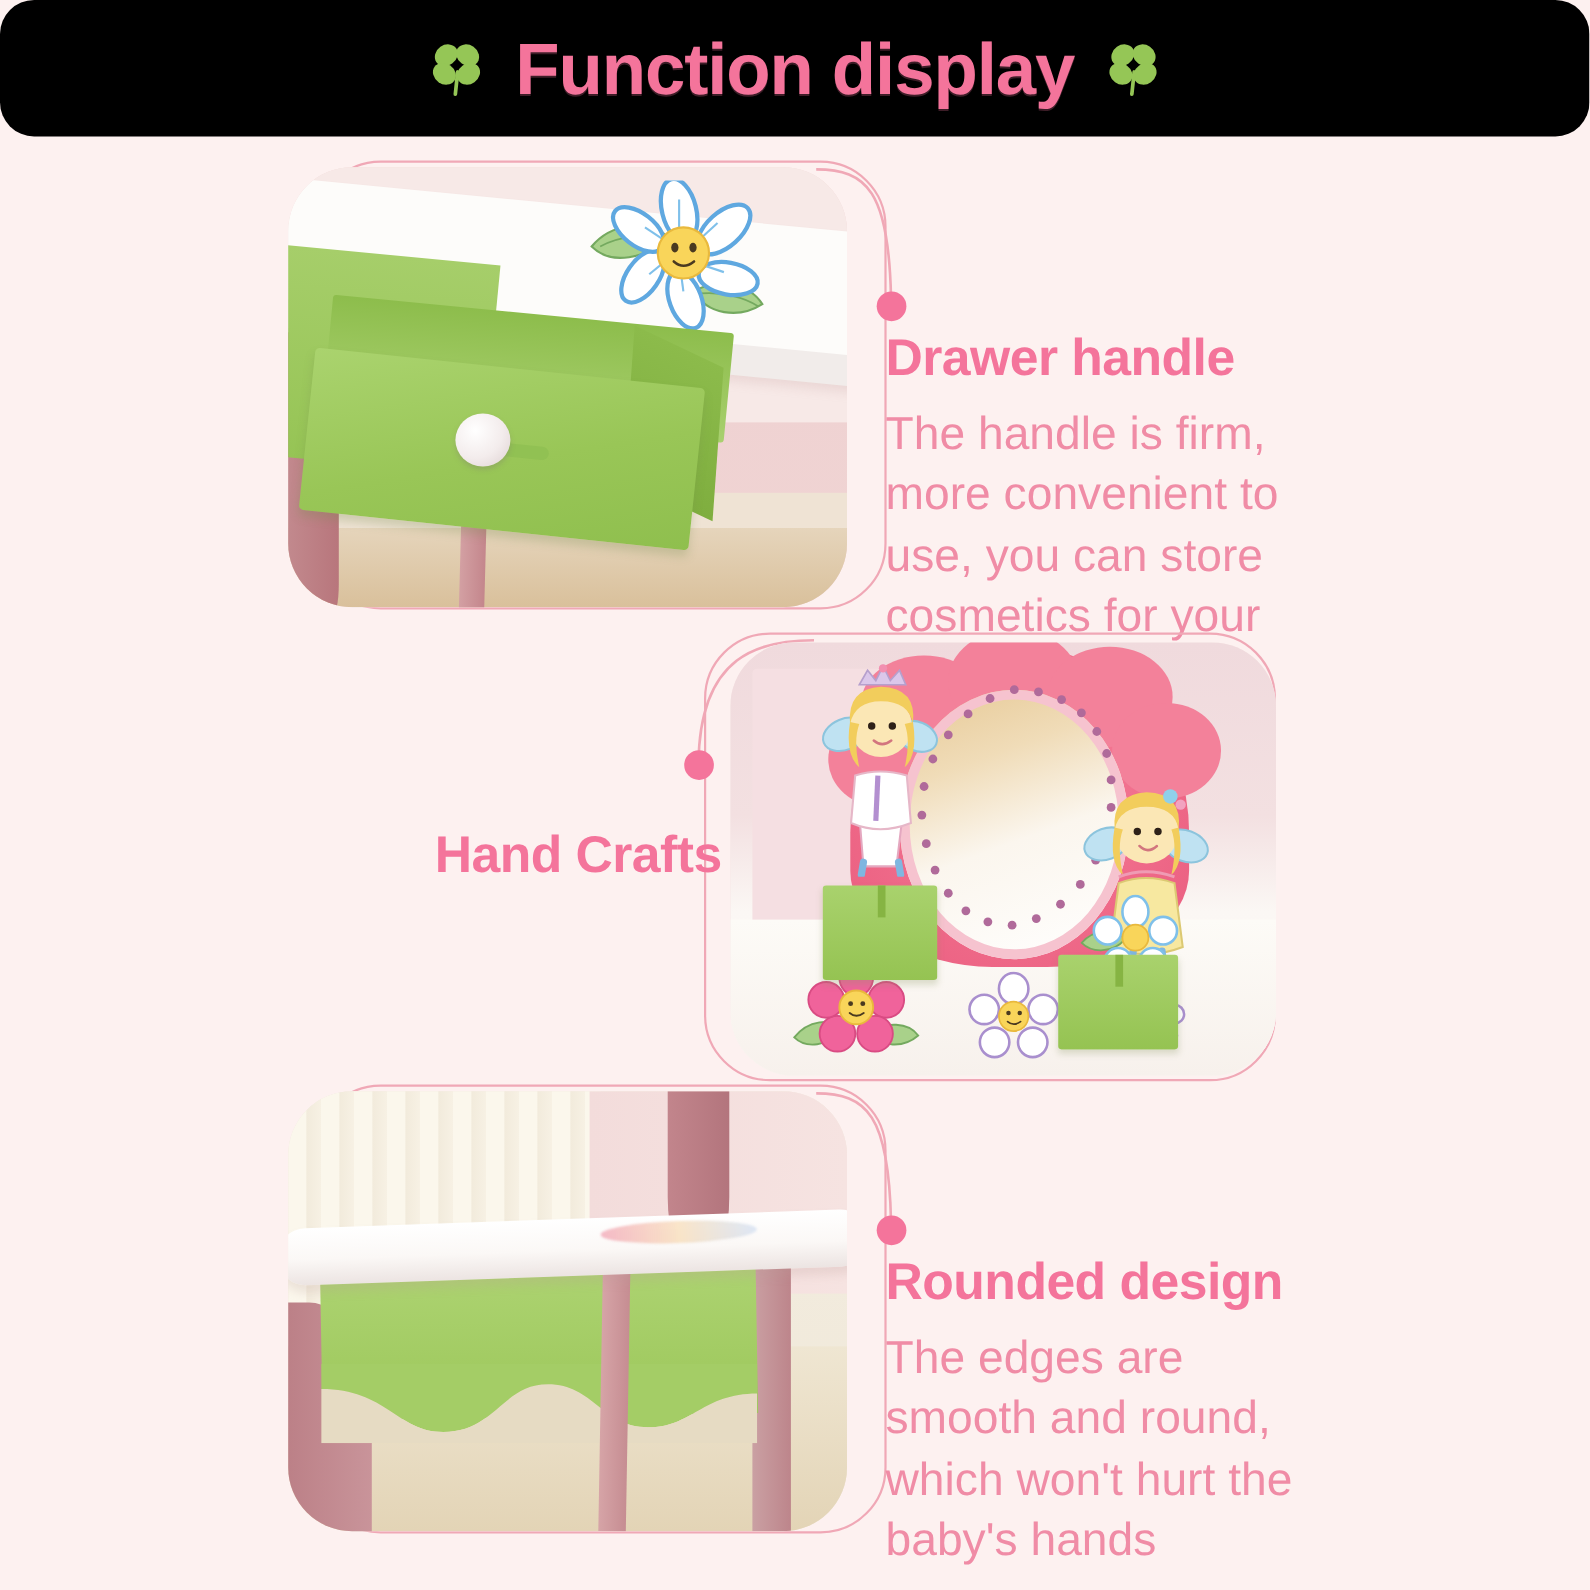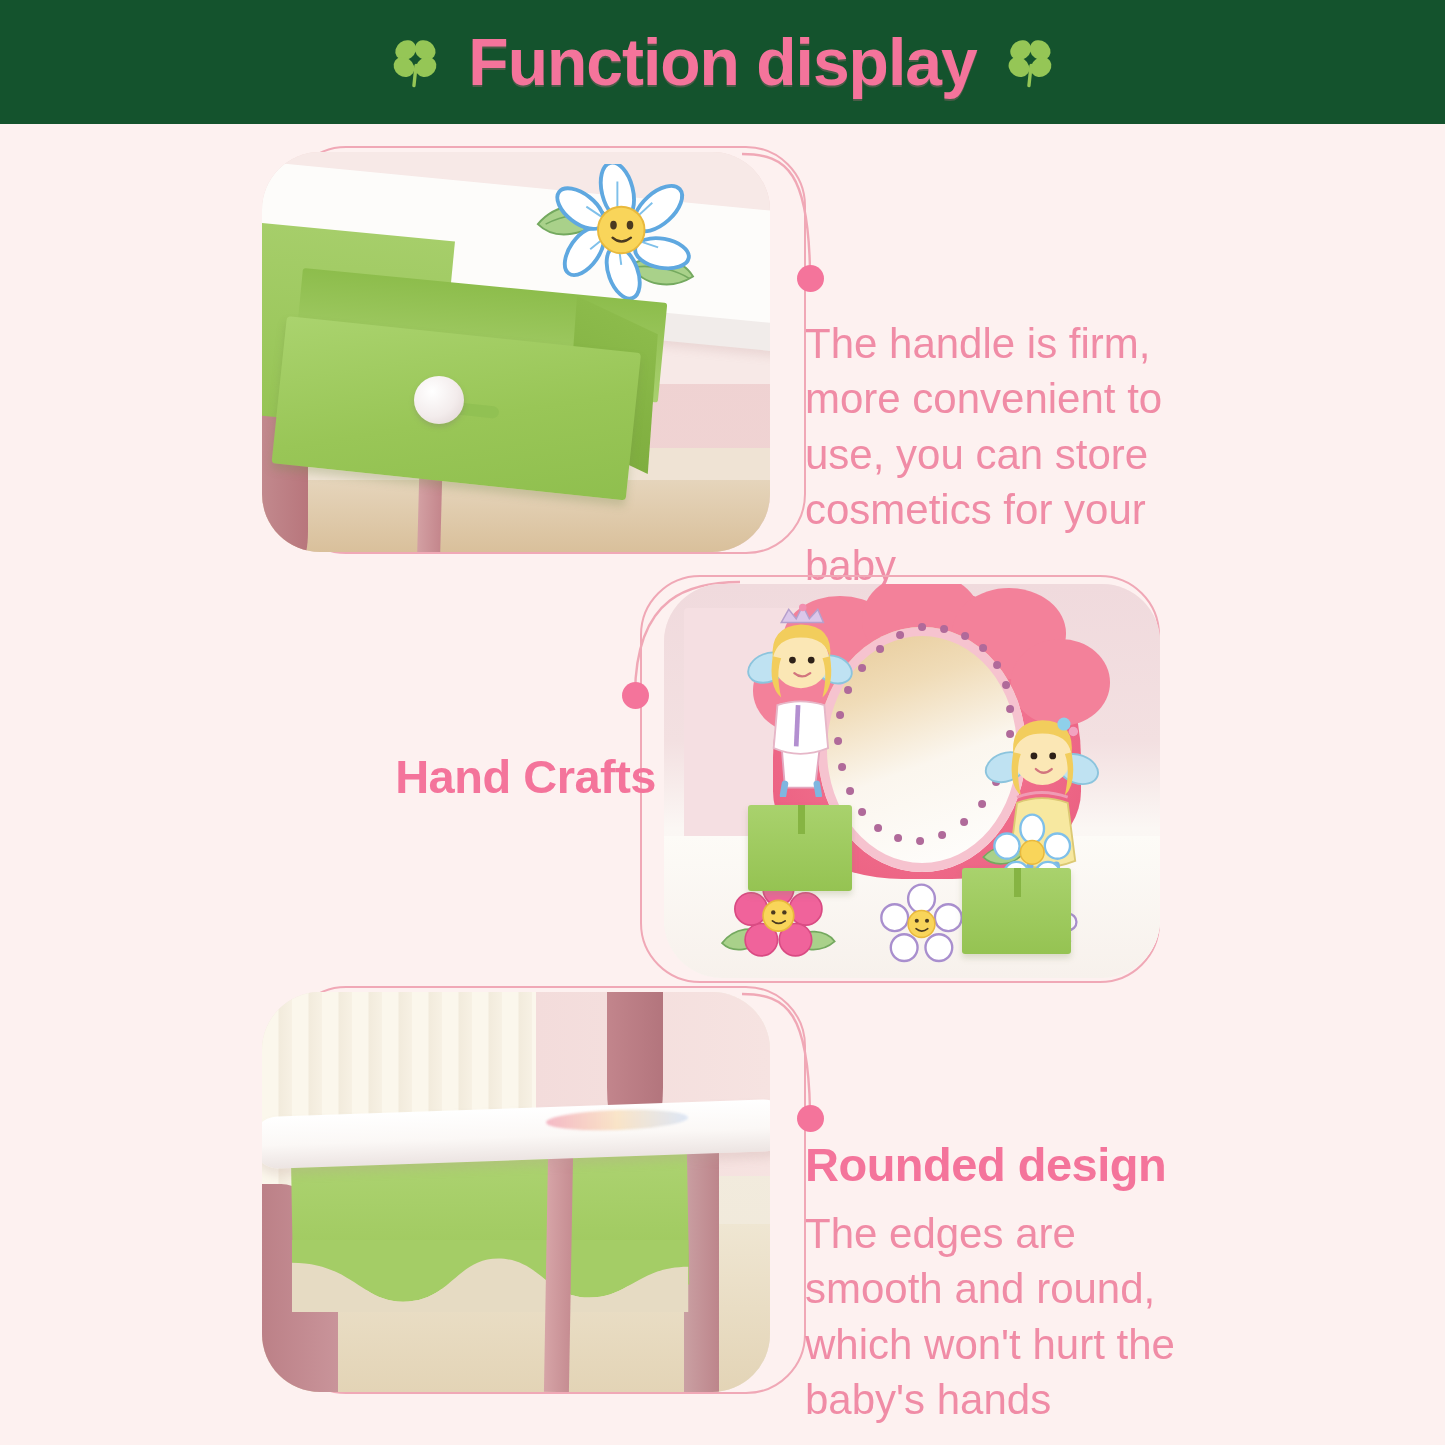--- a/index.html
+++ b/index.html
@@ -7,22 +7,22 @@
     width:1445px;height:1445px;
     background:#fdf1f0;
     font-family:"Liberation Sans","DejaVu Sans",sans-serif;
     overflow:hidden;position:relative;
   }
   .page{position:absolute;inset:0;}
 
   
   .header-band{
     position:absolute;left:0;top:0;width:1445px;height:124px;
-    background:#14532d;
-    display:flex;align-items:center;justify-content:center;gap:26px;
+    background:#000000;
+    display:flex;align-items:center;justify-content:center;gap:26px;border-radius:31px;
   }
   .clover{width:54px;height:58px;display:block;}
   .header-title{
     font-size:66px;font-weight:bold;color:#f4749b;
     letter-spacing:-1px;line-height:1;
     white-space:nowrap;
     text-shadow:0 2px 0 rgba(244,116,155,.25);
   }
 
   
@@ -245,20 +245,21 @@
 
       <div class="p1-greenbody"></div>
       <div class="p1-drawer-cavity"></div>
       <div class="p1-drawer-side"></div>
       <div class="p1-drawer-front"></div>
       <div class="p1-knob-stem"></div>
       <div class="p1-knob"></div>
     </div>
 
     <div class="txt" style="left:805px;top:300px;width:390px;">
+      <h2>Drawer handle</h2>
       <p>The handle is firm, more convenient to use, you can store cosmetics for your baby</p>
     </div>
   </div>
 
   <div class="card">
 
     <div class="frame" style="left:640px;top:575px;width:520px;height:408px;"></div>
 
     <svg class="connector" style="left:622px;top:578px;width:120px;height:130px;" viewBox="0 0 120 130">
       <path d="M118 4 C70 4 14 16 13 116" fill="none" stroke="#f0a8b6" stroke-width="2.4"></path>

